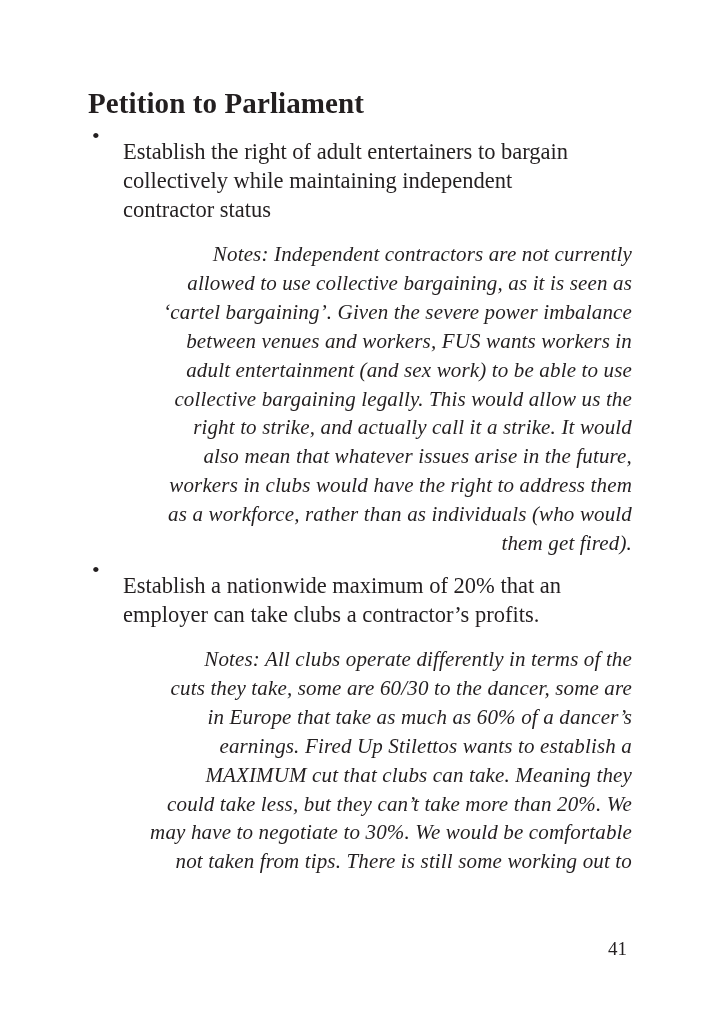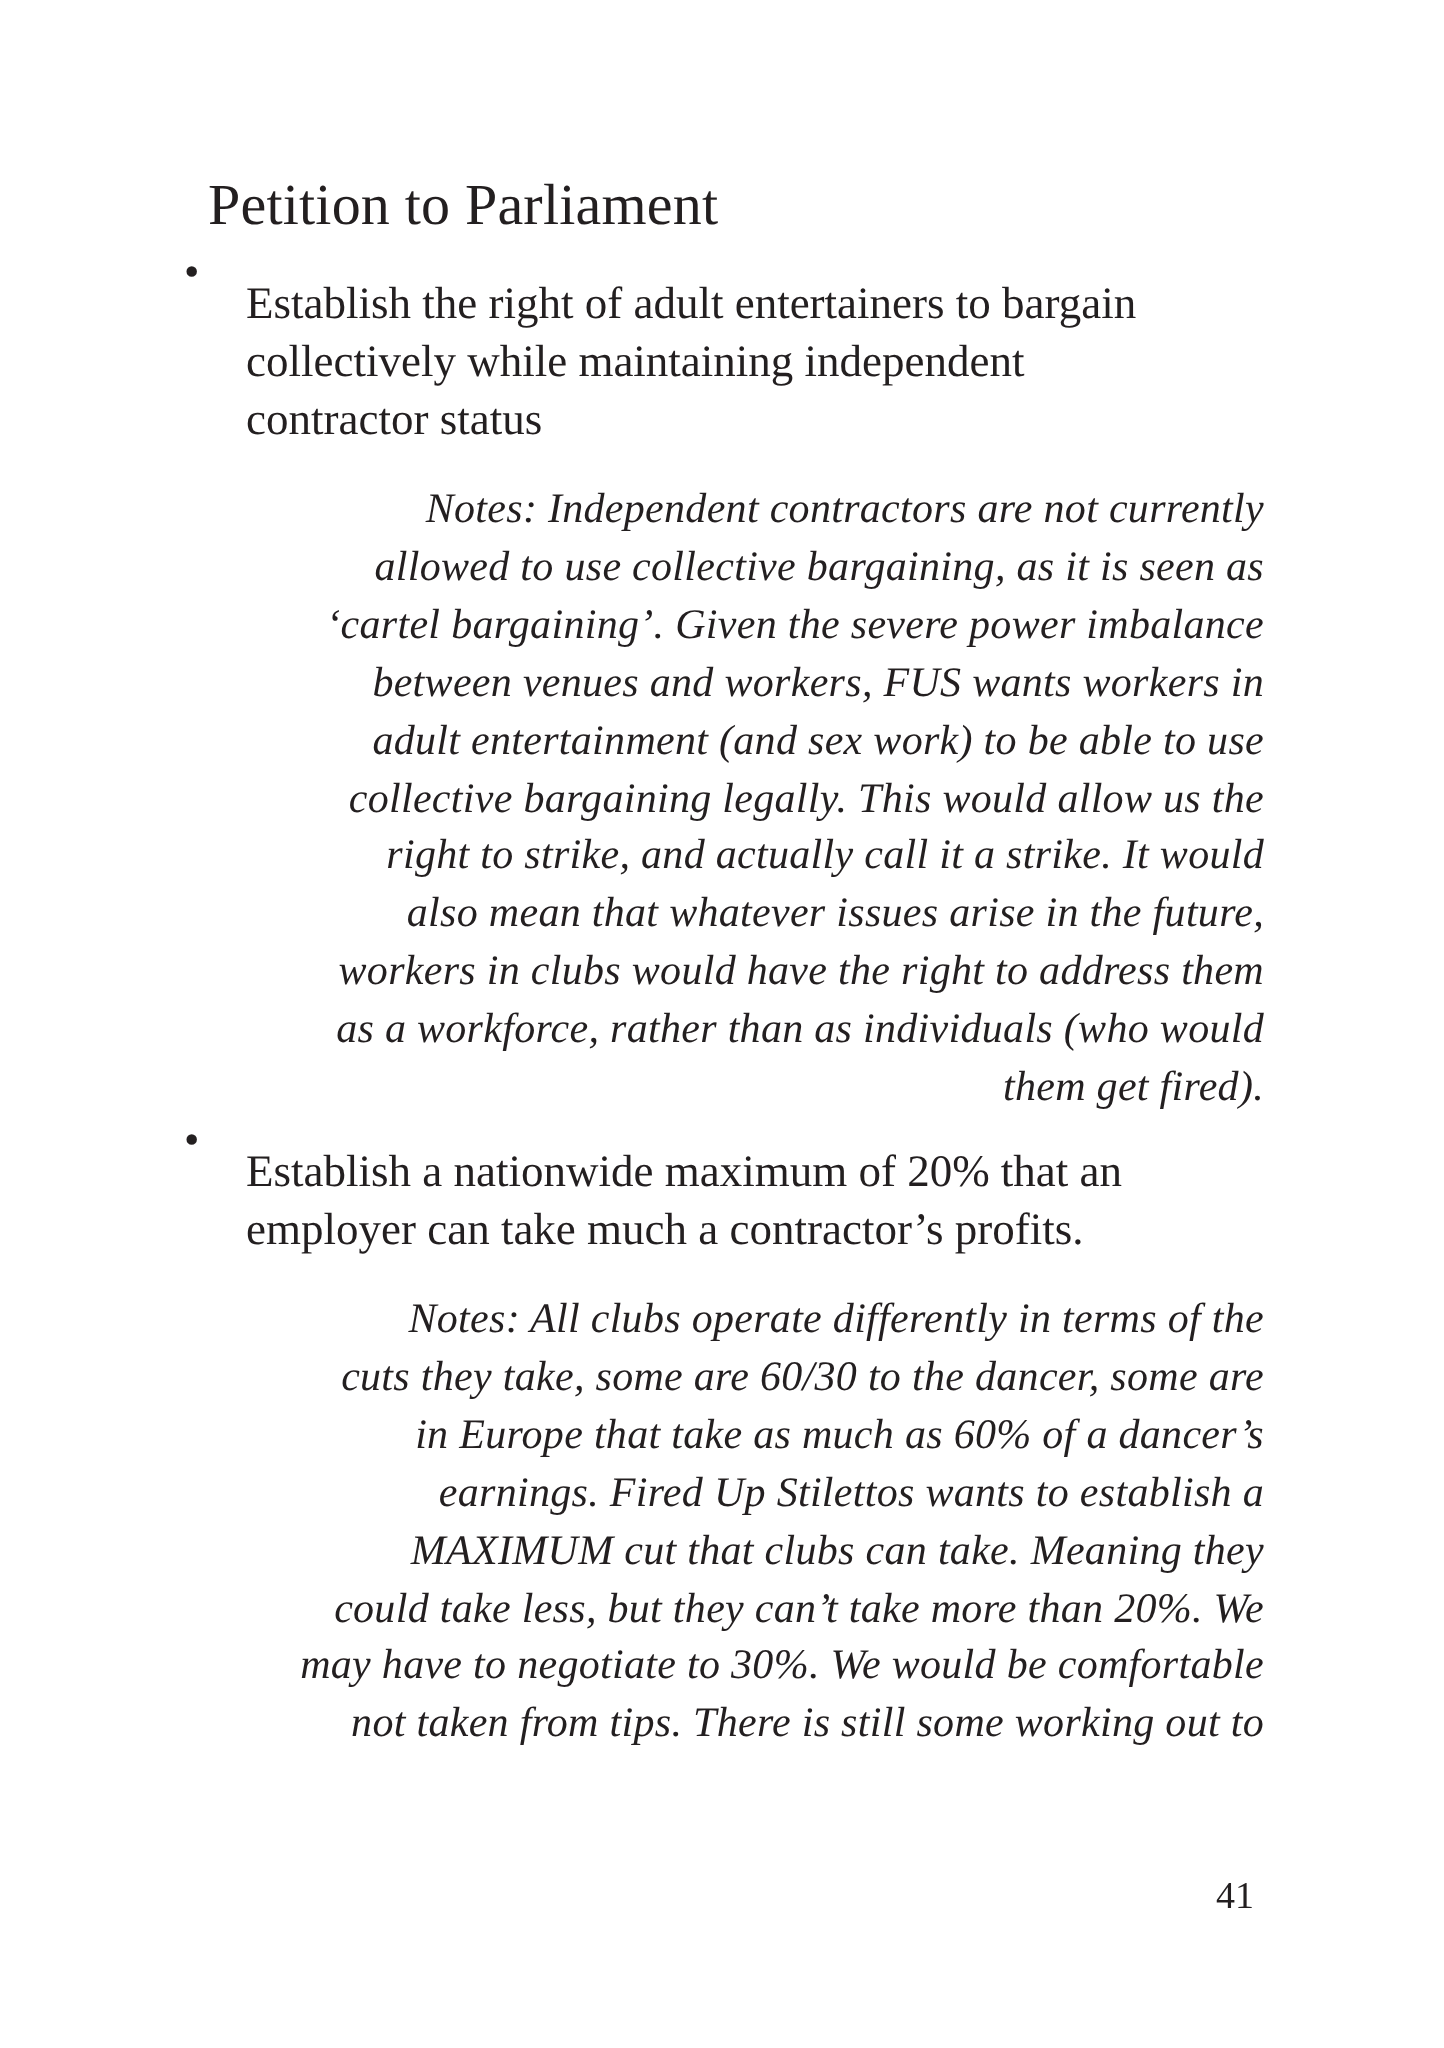--- a/index.html
+++ b/index.html
@@ -15,25 +15,25 @@
       color: #231f20;
       font-family: "DejaVu Serif", "Liberation Serif", serif;
     }
     .page {
       position: absolute;
       left: 0; top: 0;
       width: 722px; height: 1024px;
     }
     .title {
       position: absolute;
-      left: 104px;
+      left: 88px;
       top: 86px;
       margin: 0;
       font-family: "Liberation Serif", serif;
-      font-weight: normal;
+      font-weight: bold;
       font-size: 29px;
       line-height: 34px;
       color: #231f20;
       letter-spacing: 0.1px;
     }
     .item {
       position: absolute;
       left: 92px;
       width: 540px;
     }
@@ -107,21 +107,21 @@
       <span class="line">workers in clubs would have the right to address them</span>
       <span class="line">as a workforce, rather than as individuals (who would</span>
       <span class="line">them get fired).</span>
     </p>
   </div>
 
   <div class="item item-2">
     <span class="bullet">•</span>
     <p class="point">
       <span class="line">Establish a nationwide maximum of 20% that an</span>
-      <span class="line">employer can take much a contractor’s profits.</span>
+      <span class="line">employer can take clubs a contractor’s profits.</span>
     </p>
     <p class="note">
       <span class="line">Notes: All clubs operate differently in terms of the</span>
       <span class="line">cuts they take, some are 60/30 to the dancer, some are</span>
       <span class="line">in Europe that take as much as 60% of a dancer’s</span>
       <span class="line">earnings. Fired Up Stilettos wants to establish a</span>
       <span class="line">MAXIMUM cut that clubs can take. Meaning they</span>
       <span class="line">could take less, but they can’t take more than 20%. We</span>
       <span class="line">may have to negotiate to 30%. We would be comfortable</span>
       <span class="line">not taken from tips. There is still some working out to</span>

